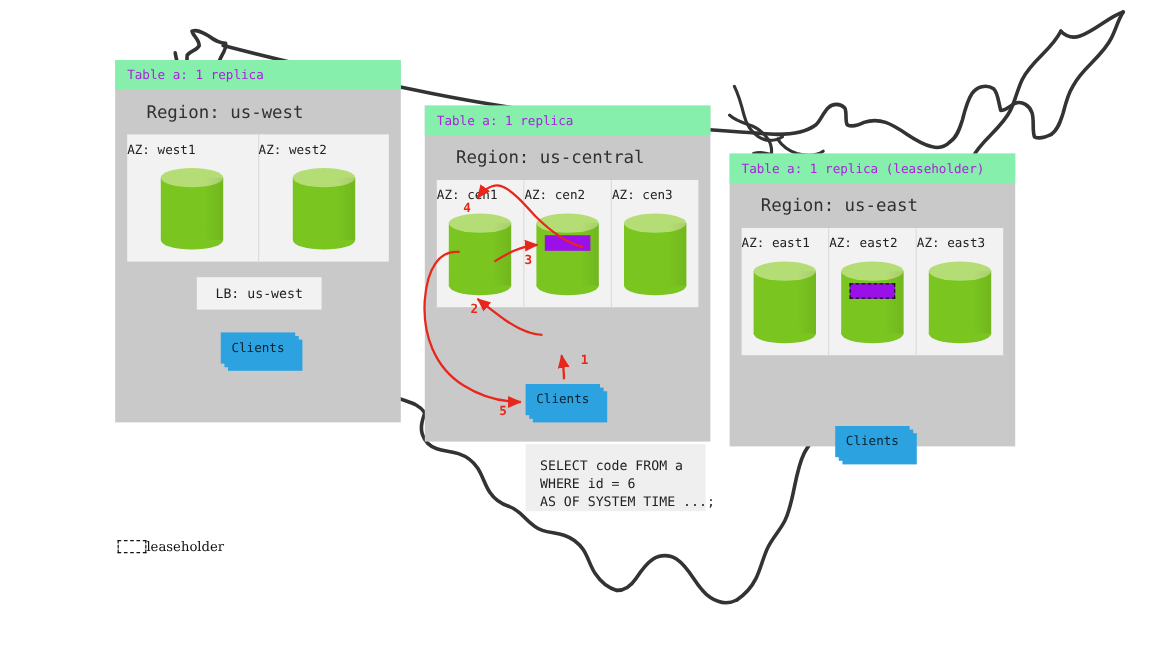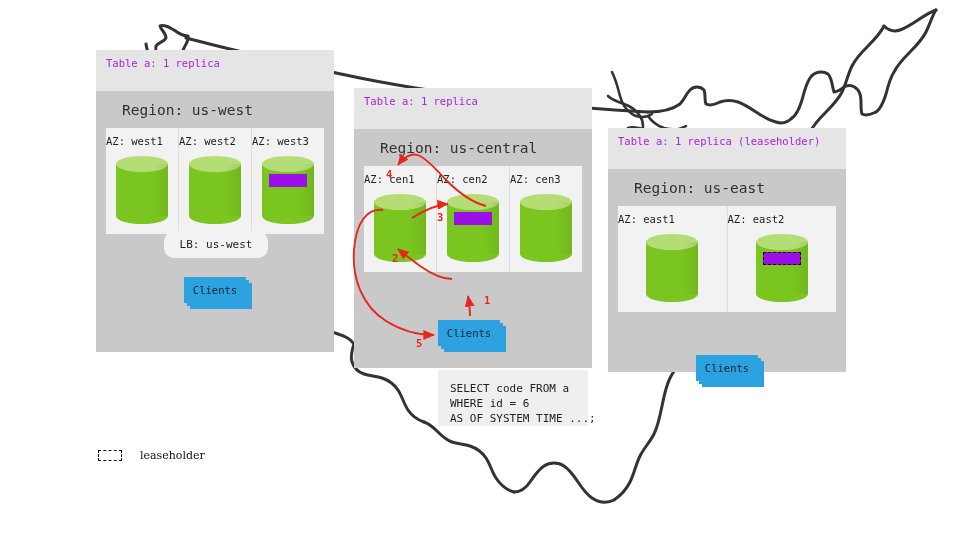--- a/index.html
+++ b/index.html
@@ -12,24 +12,24 @@
     position:relative;
   }
   #stage{position:absolute;left:0;top:0;width:960px;height:540px;}
 
   
   #usmap{position:absolute;left:0;top:0;width:960px;height:540px;pointer-events:none;}
 
   
   .region-panel{position:absolute;background:#c9c9c9;box-sizing:border-box;}
   .region-header{
-    background:#e5e5e5;
+    background:#86efac;
     color:#aa22dd;
     font-size:10.5px;
-    padding:7px 10px 22px 10px;
+    padding:7px 10px 6px 10px;
     letter-spacing:0px;
     white-space:nowrap;
   }
   .region-title{
     color:#303030;
     font-size:14.5px;
     padding:11px 0 10px 12px;
     white-space:nowrap;
     margin-left:14px;
   }
@@ -71,42 +71,41 @@
 
   
   .lb{
     position:absolute;
     background:#f2f2f2;
     font-size:11px;color:#222;
     text-align:center;
     padding:7px 14px;
     white-space:nowrap;
     box-sizing:border-box;
-    border-radius:10px;
   }
 
   
   .clients{position:absolute;width:62px;height:26px;}
   .clients .sheet{position:absolute;background:#2ca3e0;width:62px;height:26px;}
   .clients .s3{left:6px;top:6px;}
   .clients .s2{left:3px;top:3px;}
   .clients .s1{left:0;top:0;display:flex;align-items:center;justify-content:center;
     font-size:10.5px;color:#0c2230;}
 
   
   .sqlbox{
     position:absolute;background:#efefef;
     font-size:11px;color:#222;line-height:15px;
     padding:11px 12px 11px 12px;
     white-space:pre;
     box-sizing:border-box;
   }
 
   
-  .legend{position:absolute;display:flex;align-items:center;gap:18px;}
+  .legend{position:absolute;display:flex;align-items:center;gap:0;}
   .legend .swatch{
     width:24px;height:11px;border:1.6px dashed #111;box-sizing:border-box;background:transparent;
   }
   .legend .legend-text{
     font-family:"DejaVu Serif","Liberation Serif",serif;
     font-size:11px;color:#111;
   }
 
   
   #arrows{position:absolute;left:0;top:0;width:960px;height:540px;pointer-events:none;}
@@ -217,30 +216,20 @@
       </div>
       <div class="az-cell">
         <div class="az-label">AZ: west2</div>
         <div class="cyl">
           <div class="body"></div>
           <div class="bottom"></div>
           <div class="top"></div>
           <div class="shade"></div>
         </div>
       </div>
-      <div class="az-cell">
-        <div class="az-label">AZ: west3</div>
-        <div class="cyl">
-          <div class="body"></div>
-          <div class="bottom"></div>
-          <div class="top"></div>
-          <div class="shade"></div>
-          <div class="range"></div>
-        </div>
-      </div>
     </div>
     <div class="lb" style="left:68px;top:181px;width:104px;">LB: us-west</div>
     <div class="clients" style="left:88px;top:227px;">
       <div class="sheet s3"></div>
       <div class="sheet s2"></div>
       <div class="sheet s1">Clients</div>
     </div>
   </div>
 
   <div class="region-panel" style="left:354px;top:88px;width:238px;height:280px;">
@@ -301,20 +290,29 @@
         </div>
       </div>
       <div class="az-cell">
         <div class="az-label">AZ: east2</div>
         <div class="cyl">
           <div class="body"></div>
           <div class="bottom"></div>
           <div class="top"></div>
           <div class="shade"></div>
           <div class="range leaseholder"></div>
+        </div>
+      </div>
+      <div class="az-cell">
+        <div class="az-label">AZ: east3</div>
+        <div class="cyl">
+          <div class="body"></div>
+          <div class="bottom"></div>
+          <div class="top"></div>
+          <div class="shade"></div>
         </div>
       </div>
     </div>
     <div class="clients" style="left:88px;top:227px;">
       <div class="sheet s3"></div>
       <div class="sheet s2"></div>
       <div class="sheet s1">Clients</div>
     </div>
   </div>
 

